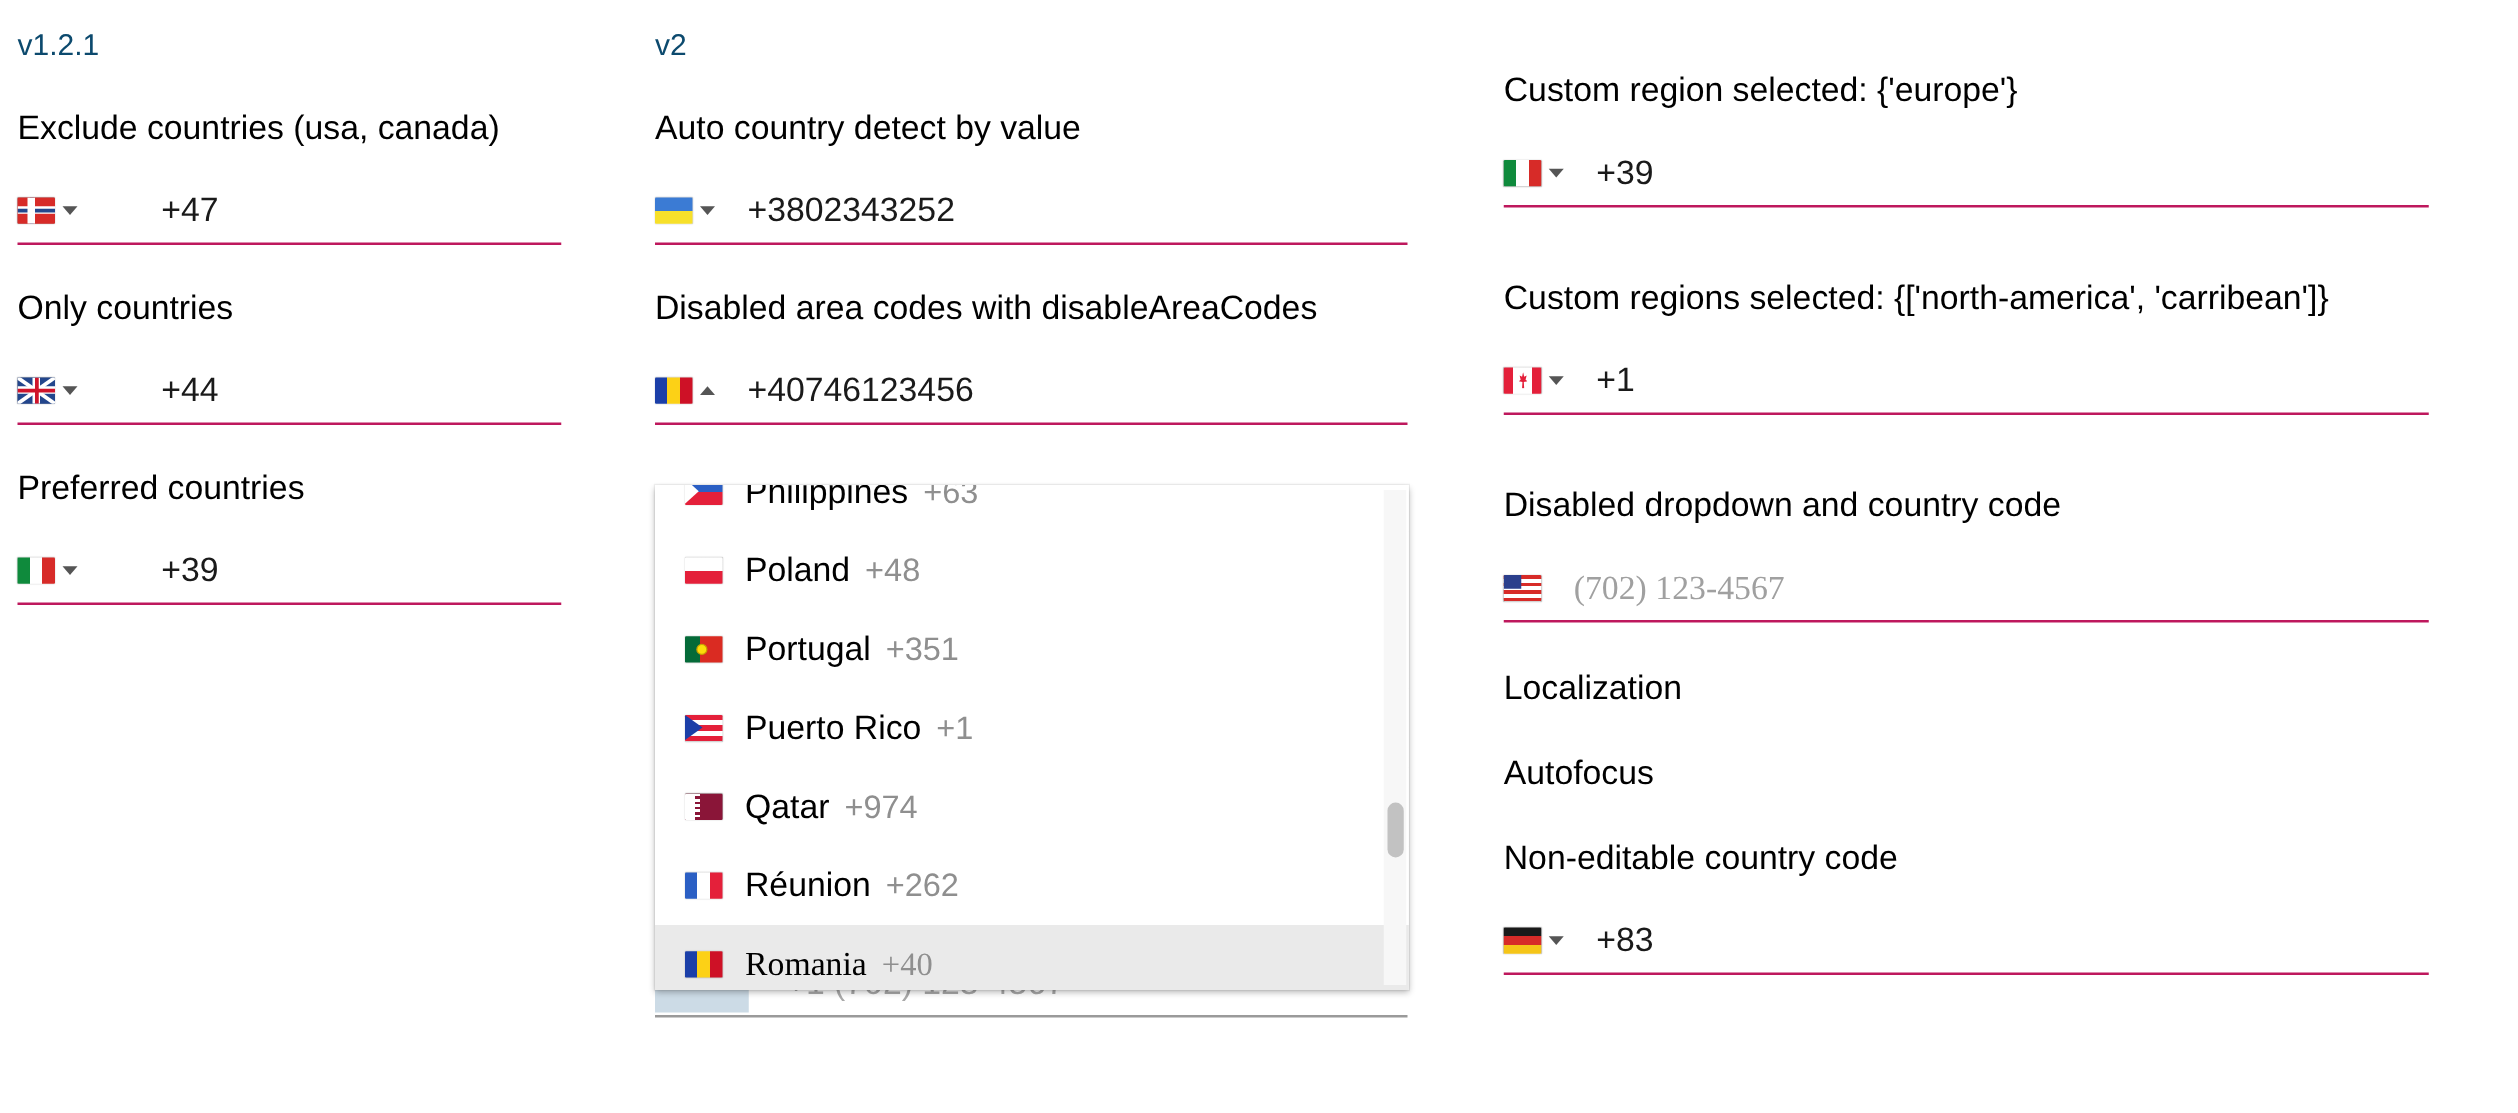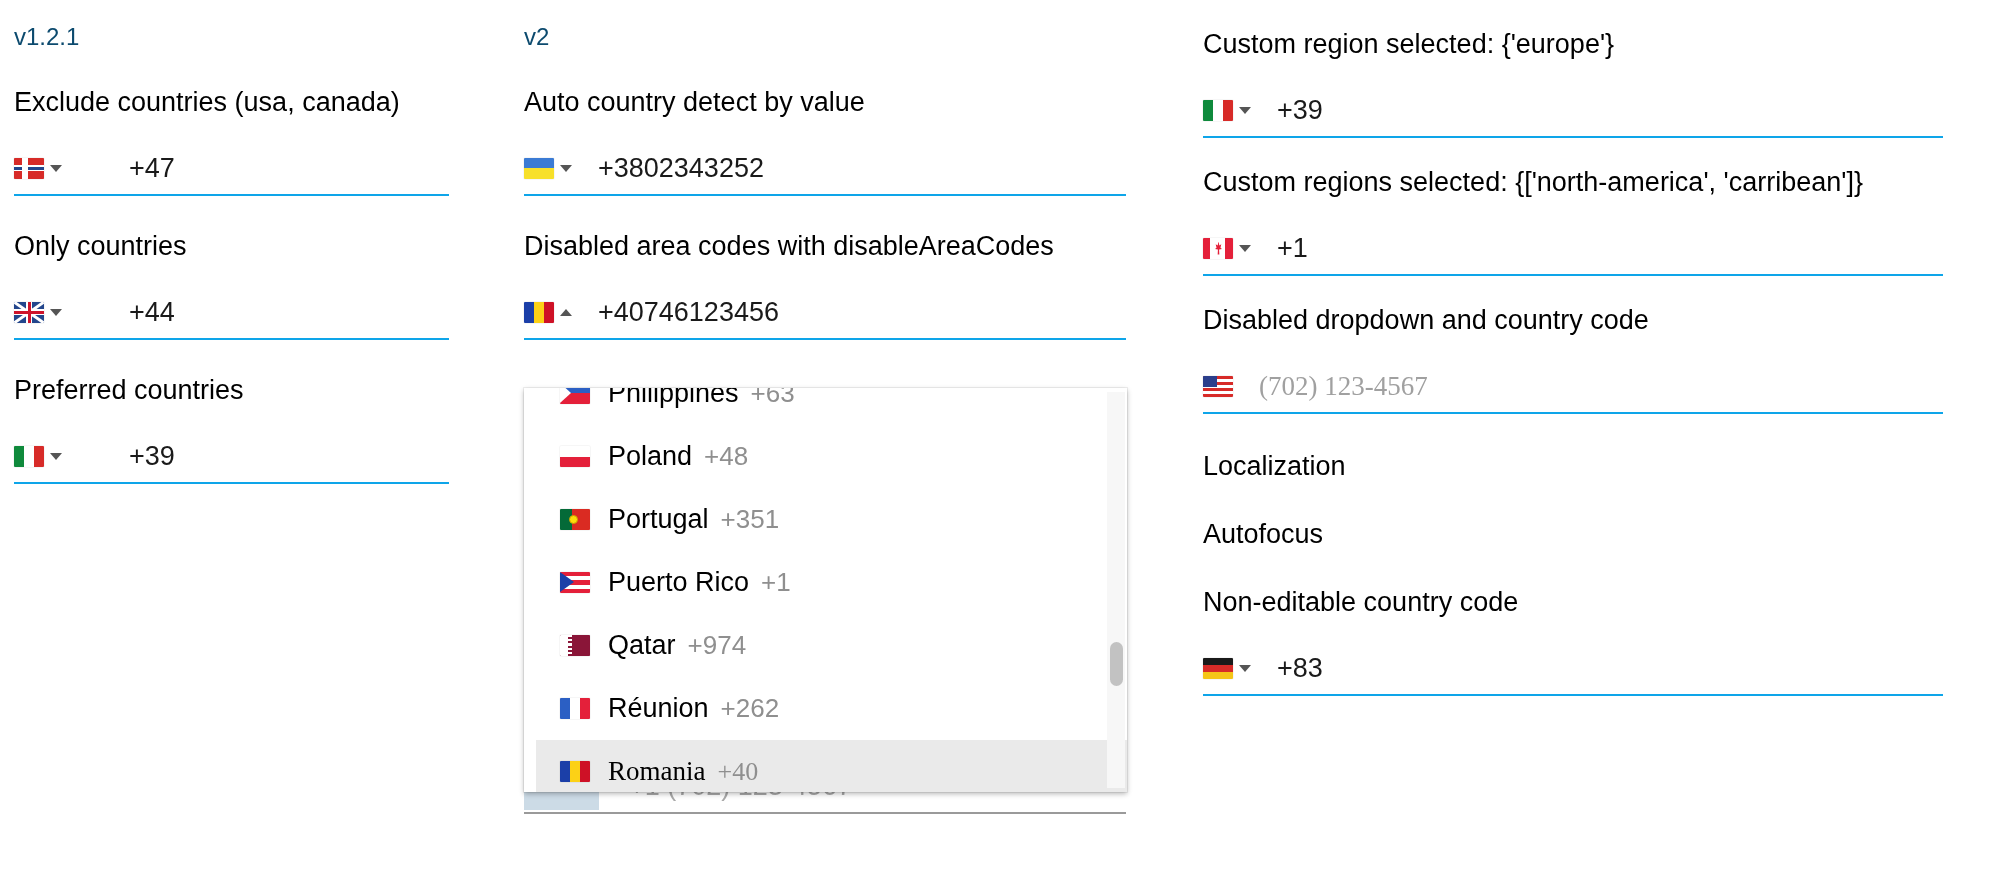--- a/index.html
+++ b/index.html
@@ -43,27 +43,27 @@
   }
 
   
   .field-label {
     font-size: 27px;
     line-height: 32px;
     color: #000;
     white-space: nowrap;
     margin-top: 34px;
   }
-  .col-3 .field-label { margin-top: 28px; }
+  .col-3 .field-label { margin-top: 56px; }
 
   .tel-row {
     position: relative;
     margin-top: 24px;
     height: 54px;
-    border-bottom: 2px solid #0ea5e9;
+    border-bottom: 2px solid #be185d;
     display: flex;
     align-items: center;
   }
   .col-1 .tel-row { width: 435px; gap: 41px; }
   .col-2 .tel-row { width: 602px; }
   .col-3 .tel-row { width: 740px; }
 
   .flag-wrap {
     display: flex;
     align-items: center;
@@ -240,21 +240,20 @@
     height: 404px;
     background: #ffffff;
     box-shadow: 0 2px 5px rgba(0,0,0,0.28), 0 0 0 1px rgba(0,0,0,0.06);
     overflow: hidden;
     z-index: 40;
   }
   .dropdown-inner {
     position: absolute;
     left: 0; top: -26px;
     width: 606px;
-    padding-left: 12px;
   }
   .dd-item {
     display: flex;
     align-items: center;
     height: 63px;
     padding-left: 24px;
     cursor: pointer;
     background: #ffffff;
     white-space: nowrap;
   }

